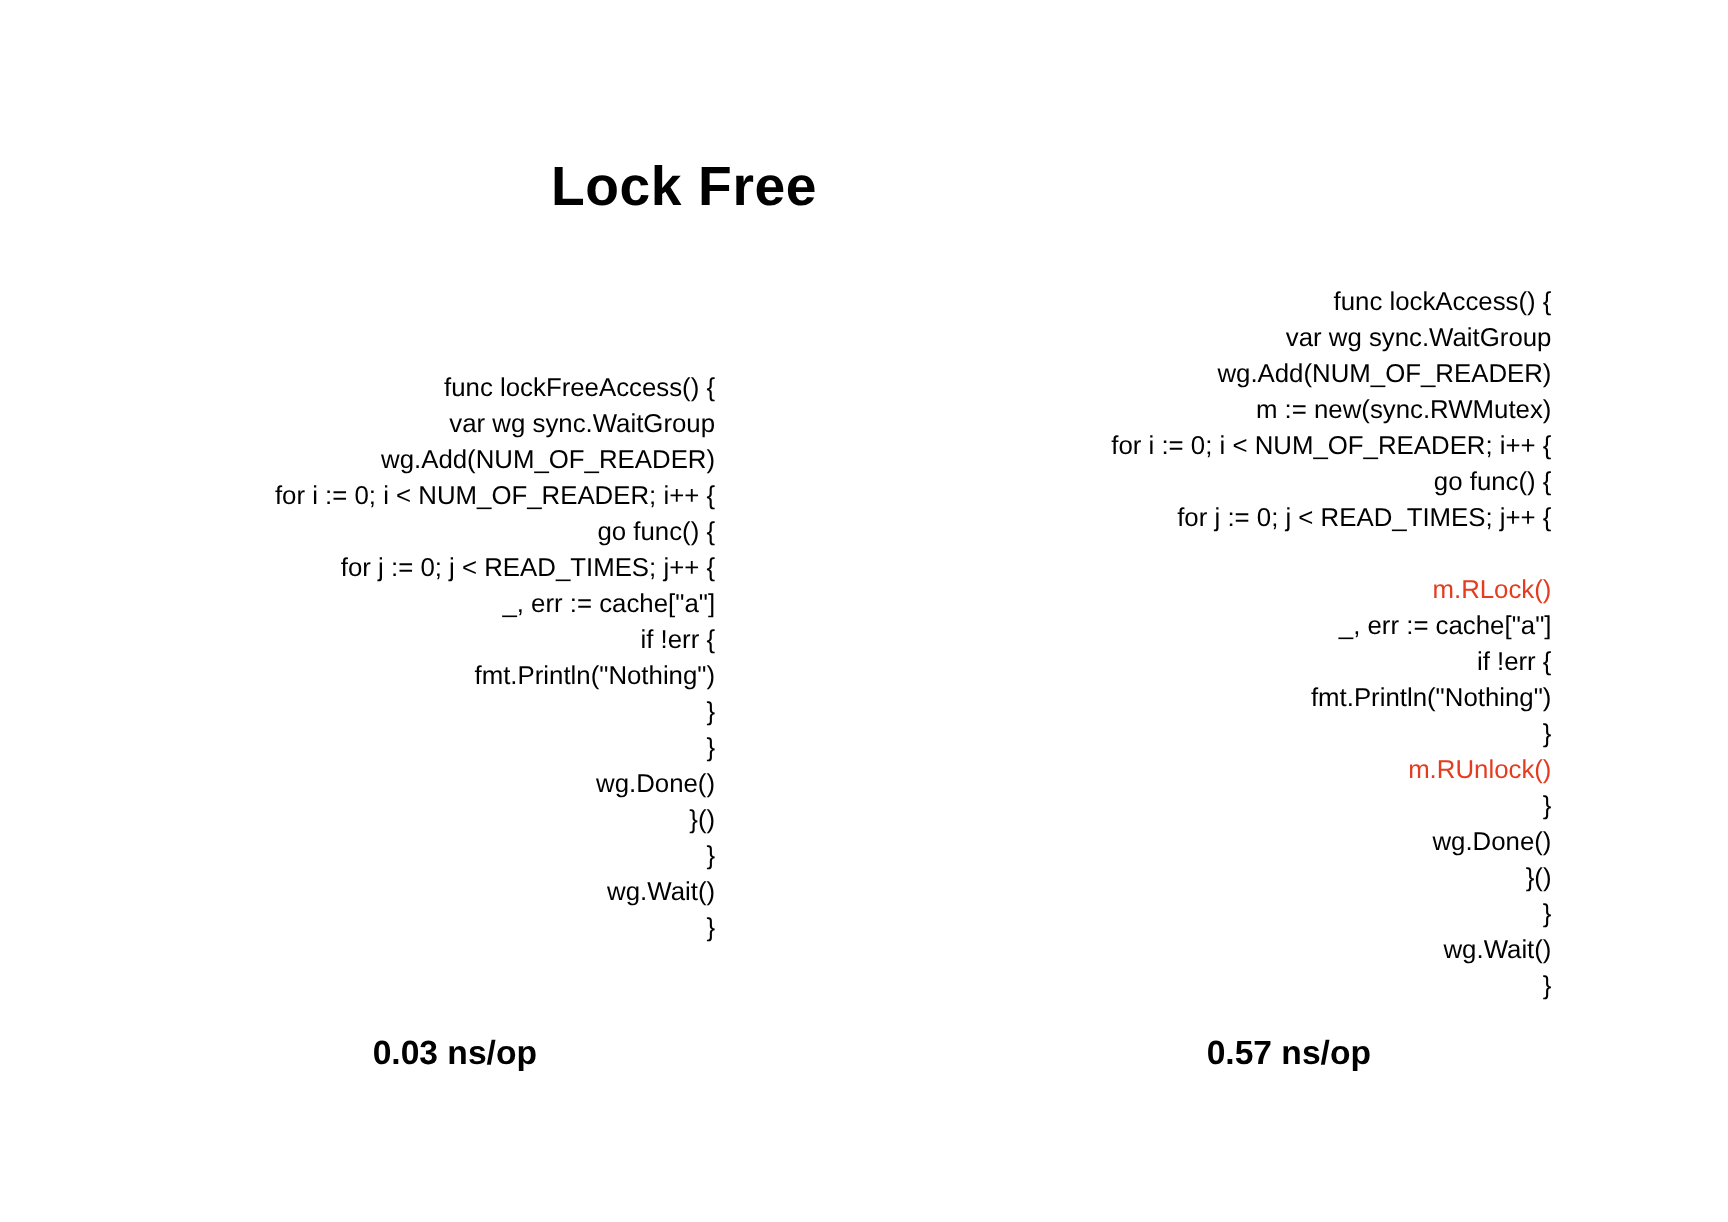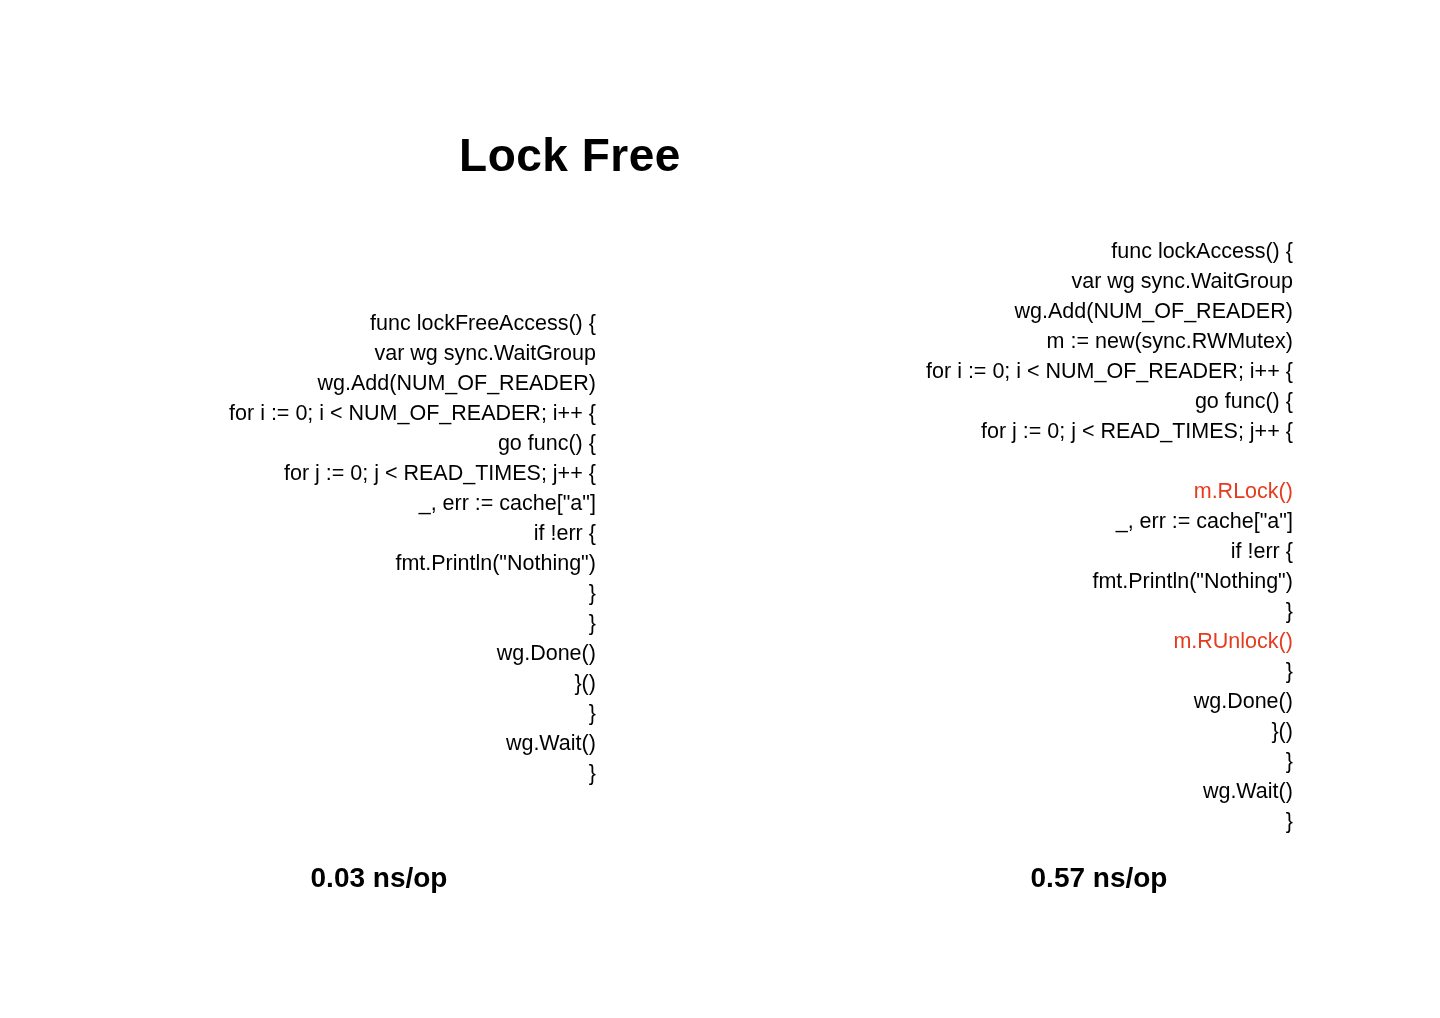--- a/index.html
+++ b/index.html
@@ -50,21 +50,21 @@
   .caption {
     position: absolute;
     top: 862px;
     transform: translateX(-50%);
     font-size: 28px;
     font-weight: 700;
     white-space: nowrap;
     color: #000000;
   }
   #caption-left { left: 364px; margin-left: 15px; }
-  #caption-right { left: 1099px; }
+  #caption-right { left: 1074px; }
 </style>
 </head>
 <body>
 
 <h1 class="slide-title">Lock Free</h1>
 
 <div class="code-block" id="code-left"><div class="line" style="padding-left: 0px;">func lockFreeAccess() {</div><div class="line" style="padding-left: 48px;">var wg sync.WaitGroup</div><div class="line" style="padding-left: 48px;">wg.Add(NUM_OF_READER)</div><div class="line" style="padding-left: 48px;">for i := 0; i &lt; NUM_OF_READER; i++ {</div><div class="line" style="padding-left: 96px;">go func() {</div><div class="line" style="padding-left: 144px;">for j := 0; j &lt; READ_TIMES; j++ {</div><div class="line" style="padding-left: 192px;">_, err := cache["a"]</div><div class="line" style="padding-left: 192px;">if !err {</div><div class="line" style="padding-left: 240px;">fmt.Println("Nothing")</div><div class="line" style="padding-left: 192px;">}</div><div class="line" style="padding-left: 144px;">}</div><div class="line" style="padding-left: 144px;">wg.Done()</div><div class="line" style="padding-left: 96px;">}()</div><div class="line" style="padding-left: 48px;">}</div><div class="line" style="padding-left: 48px;">wg.Wait()</div><div class="line" style="padding-left: 0px;">}</div></div>
 
 <div class="code-block" id="code-right"><div class="line" style="padding-left: 0px;">func lockAccess() {</div><div class="line" style="padding-left: 45px;">var wg sync.WaitGroup</div><div class="line" style="padding-left: 45px;">wg.Add(NUM_OF_READER)</div><div class="line" style="padding-left: 45px;">m := new(sync.RWMutex)</div><div class="line" style="padding-left: 45px;">for i := 0; i &lt; NUM_OF_READER; i++ {</div><div class="line" style="padding-left: 90px;">go func() {</div><div class="line" style="padding-left: 135px;">for j := 0; j &lt; READ_TIMES; j++ {</div><div class="line" style="padding-left: 0px;">&nbsp;</div><div class="line" style="padding-left: 180px; color: rgb(229, 59, 30);">m.RLock()</div><div class="line" style="padding-left: 180px;">_, err := cache["a"]</div><div class="line" style="padding-left: 180px;">if !err {</div><div class="line" style="padding-left: 225px;">fmt.Println("Nothing")</div><div class="line" style="padding-left: 180px;">}</div><div class="line" style="padding-left: 180px; color: rgb(229, 59, 30);">m.RUnlock()</div><div class="line" style="padding-left: 135px;">}</div><div class="line" style="padding-left: 135px;">wg.Done()</div><div class="line" style="padding-left: 90px;">}()</div><div class="line" style="padding-left: 45px;">}</div><div class="line" style="padding-left: 45px;">wg.Wait()</div><div class="line" style="padding-left: 0px;">}</div></div>
 

